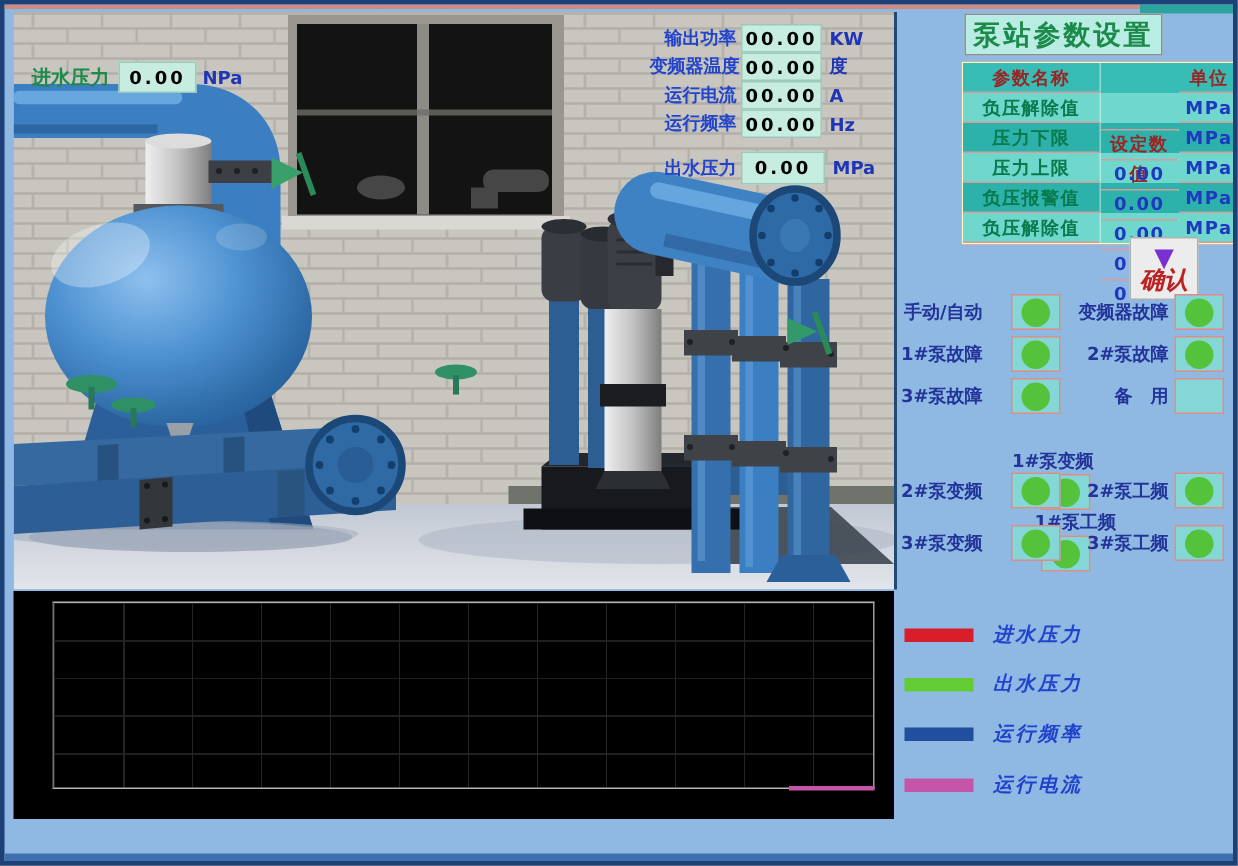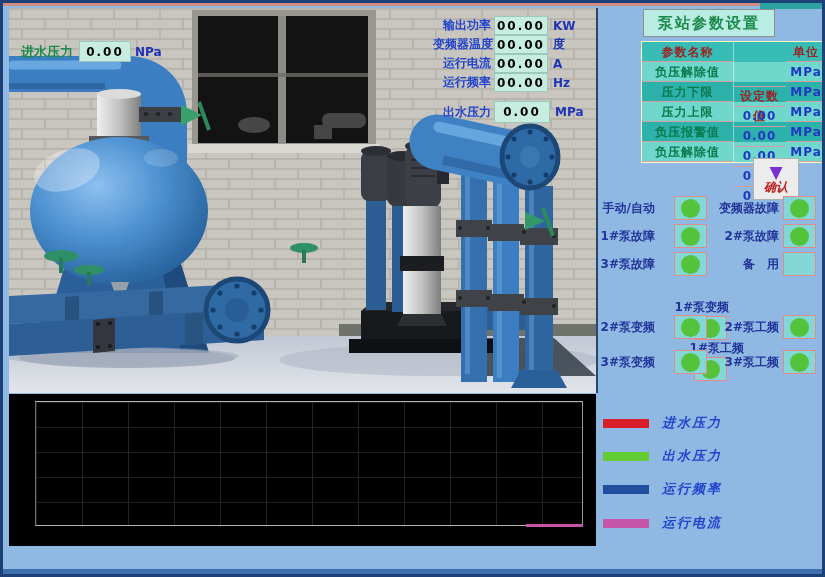--- a/index.html
+++ b/index.html
@@ -28,37 +28,37 @@
   .unit-blue{color:#1f35b5;font-size:12px;font-weight:bold;}
 
   
   .ro-row{position:absolute;left:424px;display:flex;align-items:center;}
   .ro-lbl{width:58px;text-align:right;color:#2244cc;font-size:12px;font-weight:bold;margin-right:3px;white-space:nowrap;}
   .ro-row .val-box{width:52px;height:17px;margin-right:5px;}
   .ro-row.outlet .val-box{width:54px;height:20px;}
 
   
   .panel-title{left:640px;top:6px;width:130px;height:26px;background:#b9ece2;border:1px solid #8f8f8f;
-    color:#1b8a4a;font-size:15px;font-weight:bold;letter-spacing:2px;display:flex;align-items:center;justify-content:center;}
+    color:#1b8a4a;font-size:18px;font-weight:bold;letter-spacing:2px;display:flex;align-items:center;justify-content:center;}
   .tbl{left:638px;top:38px;width:184px;border:1px solid #fef9c3;background:#b91c1c;}
   .trow{display:flex;height:20px;line-height:20px;font-size:12px;font-weight:bold;text-align:center;}
   .trow span{border-right:1px solid rgba(255,255,255,.45);border-bottom:1px solid #d89c9c;box-sizing:border-box;}
   .trow span:last-child{border-right:none;}
   .c1{width:92px;}.c2{width:52px;margin-top:44px;}.c3{width:40px;}
   .thead{background:#38bdb6;color:#992525;letter-spacing:1px;}
   .r-light{background:#6fd7cc;}
   .r-dark{background:#2db1ab;}
   .tname{color:#087a4c;letter-spacing:1px;}
   .tval,.tunit{color:#2038c0;letter-spacing:1px;}
   .tval{cursor:pointer;}
 
   .confirm{left:750px;top:155px;width:44px;height:40px;background:#ececec;border:1px solid #b0b0b0;
     display:flex;flex-direction:column;align-items:center;justify-content:center;cursor:pointer;}
   .confirm-icon{color:#7a2fd0;font-size:17px;line-height:15px;}
-  .confirm-label{color:#bb2222;font-size:12px;font-weight:bold;font-style:italic;line-height:14px;}
+  .confirm-label{color:#bb2222;font-size:16px;font-weight:bold;font-style:italic;line-height:14px;}
 
   
   .st-row{position:absolute;left:595px;width:224px;display:flex;align-items:center;}
   .st-lb1{width:57px;text-align:right;margin-right:19px;}
   .st-lb2{width:72px;text-align:right;margin-right:4px;}
   .st-lb1,.st-lb2{color:#223399;font-size:12px;font-weight:bold;white-space:nowrap;}
   .st-box{width:31px;height:22px;background:#84d7d6;border:1px solid #e08a8a;
     display:flex;align-items:center;justify-content:center;box-sizing:content-box;}
   .st-box .dot{width:19px;height:19px;border-radius:50%;background:#55c23c;display:none;}
   .st-box.ind-on .dot{display:block;}

